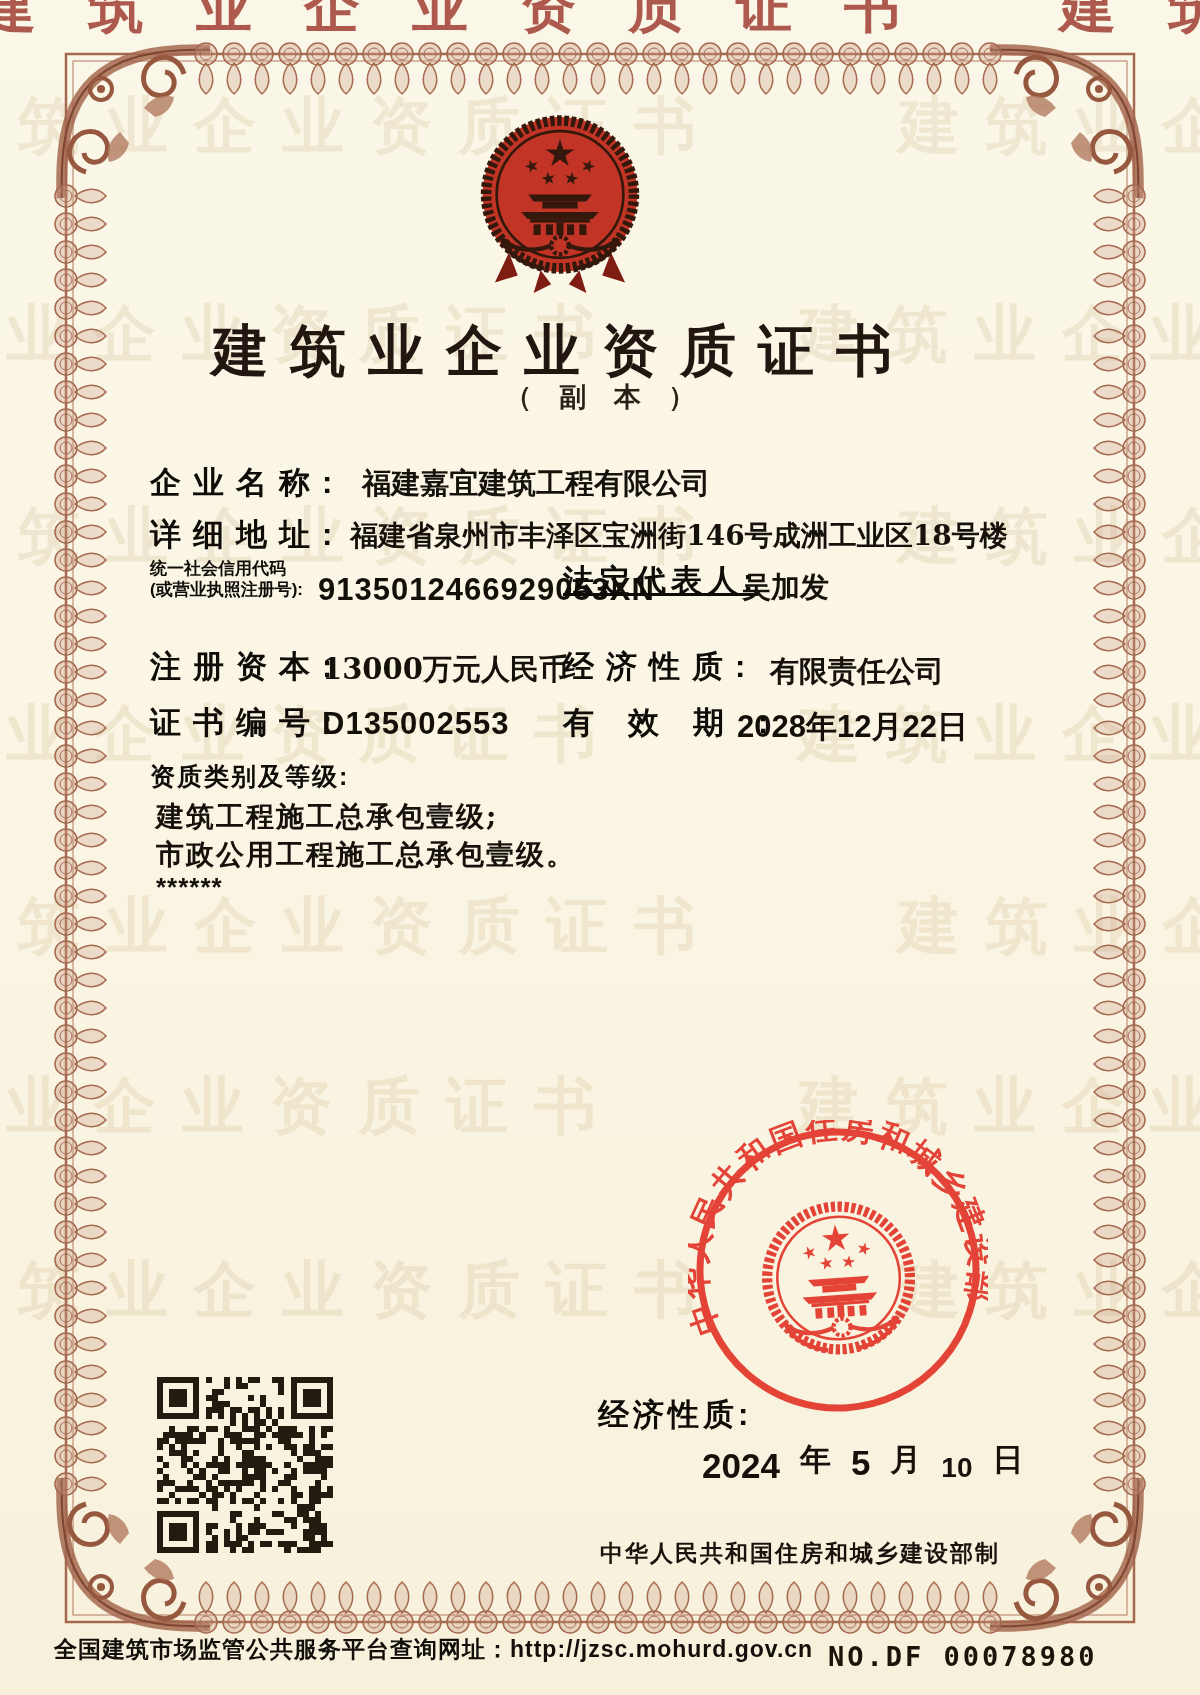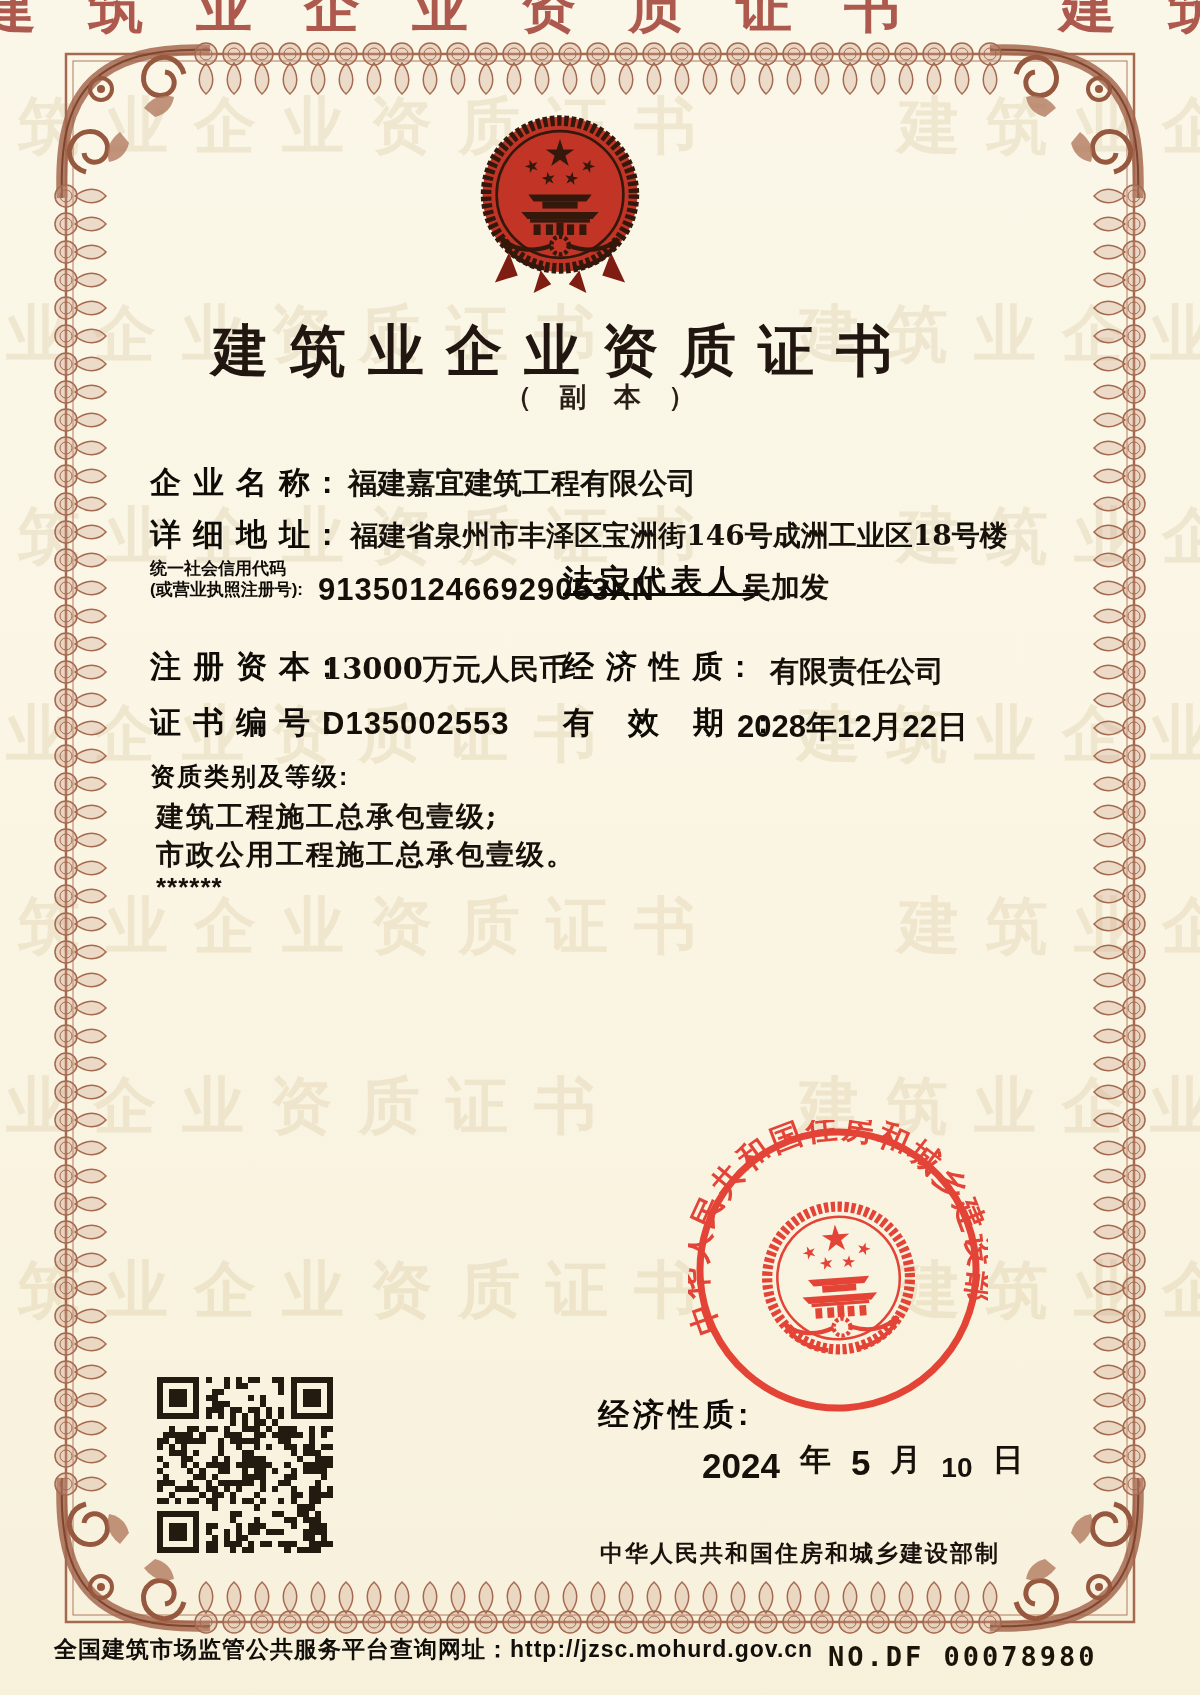--- a/index.html
+++ b/index.html
@@ -308,21 +308,21 @@
     </defs>
     <circle r="88" fill="#c23526"></circle>
     <path d="M-58,66 l-16,34 l26,-8 Z M58,66 l16,34 l-26,-8 Z M-22,86 l-8,26 l20,-10 Z M22,86 l8,26 l-20,-10 Z" fill="#7f1d12"></path>
     <use href="#emblem" color="#34180c"></use>
   </svg>
 
   <div class="title">建筑业企业资质证书</div>
   <div class="subtitle">（ 副 本 ）</div>
 
   <div class="abs" style="left:150px;top:462px;">
-    <span class="lbl ls12">企业名称:</span><span class="val" style="margin-left:4px;">福建嘉宜建筑工程有限公司</span>
+    <span class="lbl ls12">企业名称:</span><span class="val" style="margin-left:18px;">福建嘉宜建筑工程有限公司</span>
   </div>
 
   <div class="abs" style="left:150px;top:514px;">
     <span class="lbl ls12">详细地址:</span><span class="val" style="margin-left:6px;font-size:28px;">福建省泉州市丰泽区宝洲街146号成洲工业区18号楼</span>
   </div>
 
   <div class="abs credit-lbl" style="left:150px;top:558px;">
     <div>统一社会信用代码</div>
     <div>(或营业执照注册号):</div>
   </div>

